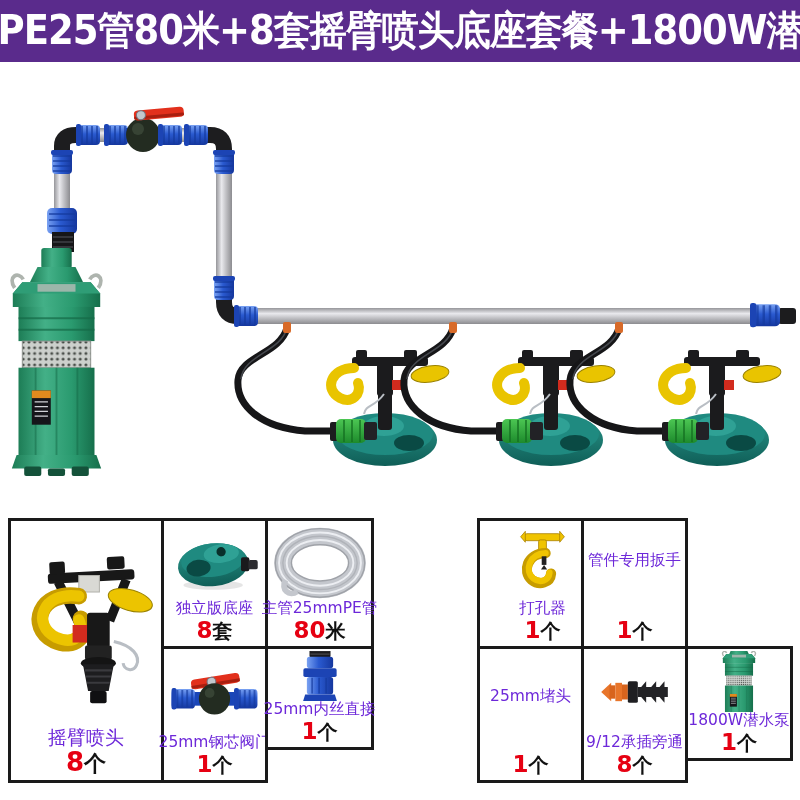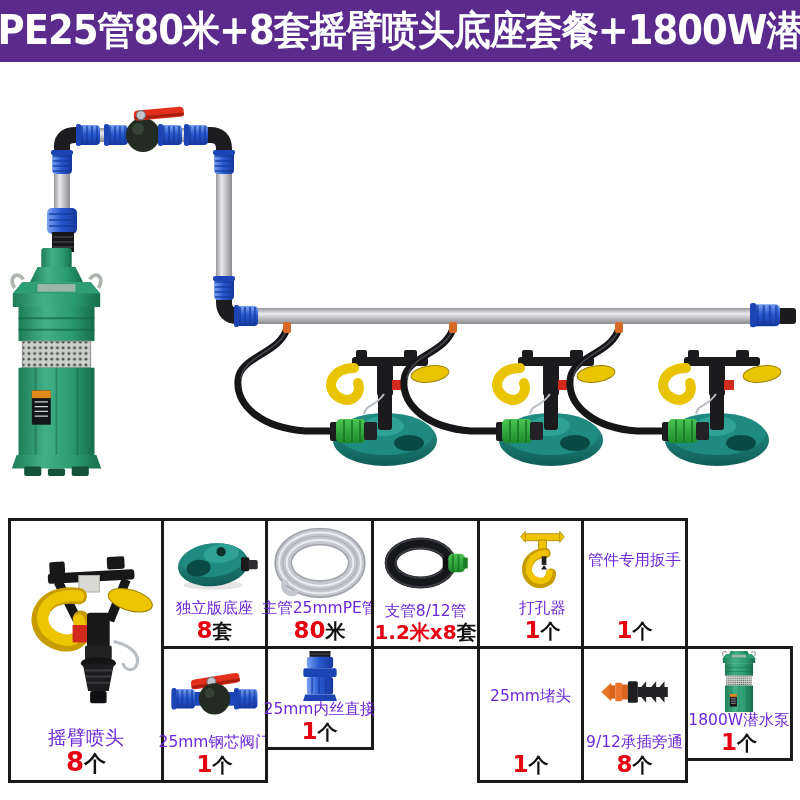--- a/index.html
+++ b/index.html
@@ -285,35 +285,20 @@
         <ellipse cx="48" cy="44" rx="35" ry="24" fill="none" stroke="#eceef2" stroke-width="2"></ellipse>
         <ellipse cx="48" cy="44" rx="43" ry="32" fill="none" stroke="#eceef2" stroke-width="2"></ellipse>
         <ellipse cx="48" cy="44" rx="39" ry="28" fill="none" stroke="#b0b3b9" stroke-width="1.5"></ellipse>
         <path d="M12,62 C6,72 16,80 24,74" fill="none" stroke="#c4c7cd" stroke-width="6"></path>
       </svg>
     </div>
     <div class="cell-name">主管25mmPE管</div>
     <div class="cell-qty"><span class="qty-num">80</span><span>米</span></div>
   </div>
 
-  <div class="cell c-r1-3">
-    <div class="img-wrap">
-      <svg width="100" height="78" viewBox="0 0 96 84">
-        <ellipse cx="42" cy="42" rx="32" ry="21" fill="none" stroke="#17181b" stroke-width="13"></ellipse>
-        <ellipse cx="42" cy="42" rx="37" ry="26" fill="none" stroke="#3c3e43" stroke-width="2"></ellipse>
-        <ellipse cx="42" cy="42" rx="27" ry="16" fill="none" stroke="#3c3e43" stroke-width="2"></ellipse>
-        <rect x="66" y="35" width="8" height="15" rx="2" fill="#101012"></rect>
-        <rect x="72" y="32" width="18" height="20" rx="5" fill="url(#grnC)"></rect>
-        <path d="M77,33 V51 M83,33 V51" stroke="#147021" stroke-width="2" opacity=".7"></path>
-        <rect x="88" y="36" width="5" height="12" rx="1" fill="#1d7d28"></rect>
-      </svg>
-    </div>
-    <div class="cell-name">支管8/12管</div>
-    <div class="cell-qty"><span class="qty-num" style="font-size:20px">1.2米x8</span><span>套</span></div>
-  </div>
 
   <div class="cell c-r1-4">
     <div class="img-wrap">
       <svg width="90" height="80" viewBox="0 0 96 84">
         <g stroke="#a87f00" stroke-width="1">
           <rect x="24" y="7" width="48" height="9" rx="4" fill="#f0c400"></rect>
           <path d="M20,11 L26,4 L26,18 Z" fill="#f0c400"></path>
           <path d="M76,11 L70,4 L70,18 Z" fill="#f0c400"></path>
           <rect x="43" y="15" width="10" height="17" rx="2" fill="#f0c400"></rect>
         </g>

